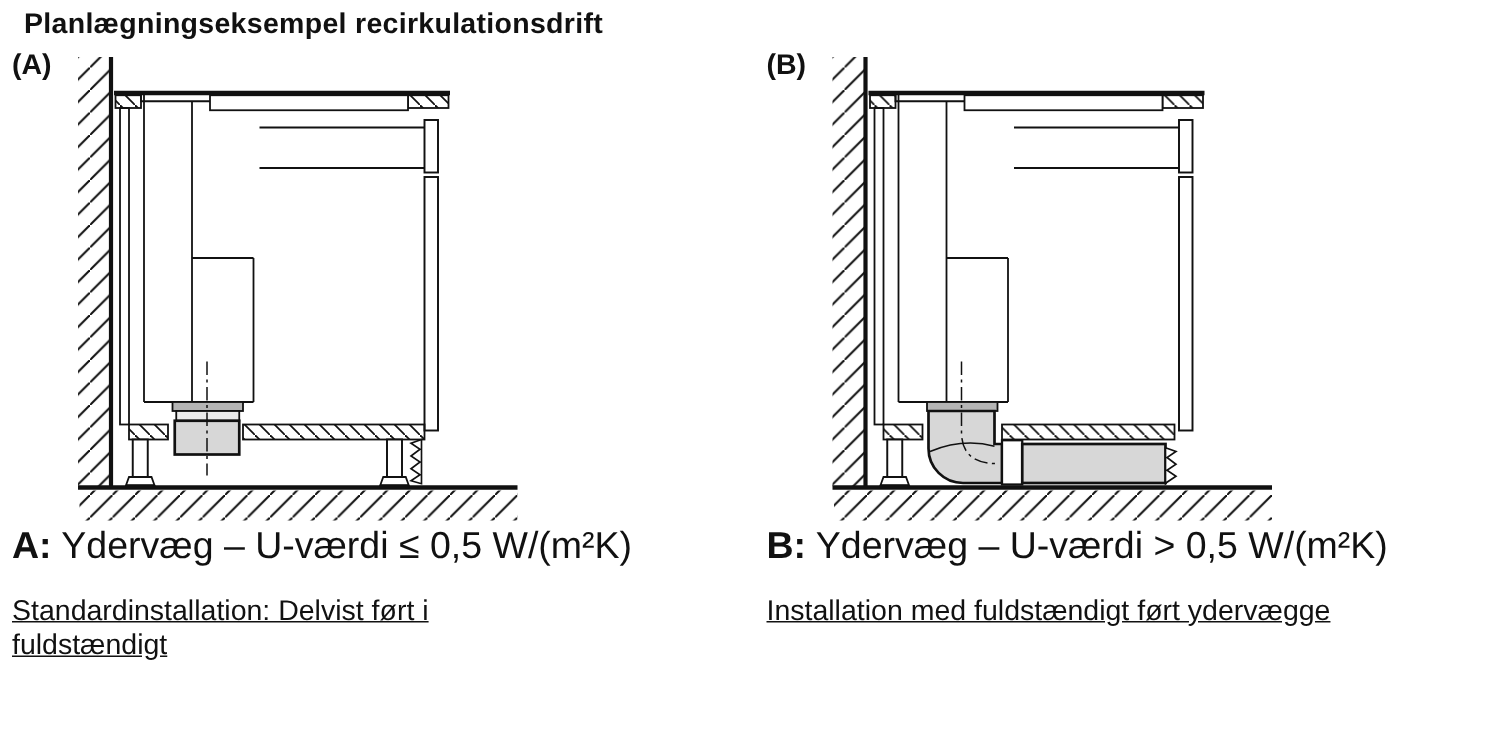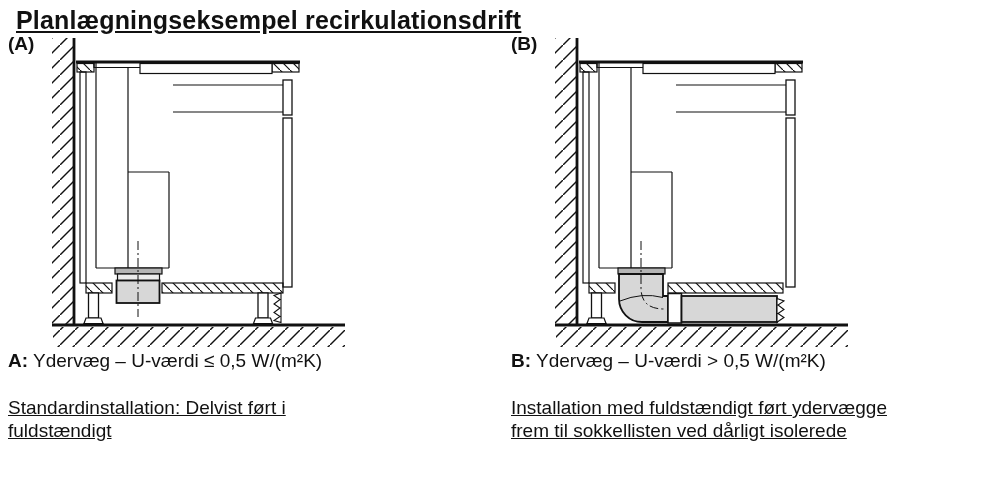--- a/index.html
+++ b/index.html
@@ -1,30 +1,30 @@
 <!DOCTYPE html>
 <html><head>
 <meta charset="utf-8">
 <style>
   html,body{margin:0;padding:0;background:#fff;}
   .page{
     position:relative;width:1000px;height:500px;background:#ffffff;overflow:hidden;
     font-family:"Liberation Sans", sans-serif;color:#111;
   }
   .title{
-    position:absolute;left:16px;top:6px;font-size:25px;font-weight:bold;letter-spacing:0.2px;text-decoration:underline;
+    position:absolute;left:16px;top:6px;font-size:19px;font-weight:bold;letter-spacing:0.2px;
   }
   .dia-label{
     position:absolute;top:33px;font-size:19px;font-weight:bold;
   }
   .label-a{left:8px;}
   .label-b{left:511px;}
   .diagram-svg{position:absolute;left:0;top:0;}
   .caption{
-    position:absolute;top:350px;font-size:19px;white-space:nowrap;
+    position:absolute;top:350px;font-size:25px;white-space:nowrap;
   }
   .cap-a{left:8px;}
   .cap-b{left:511px;}
   .caption b{font-weight:bold;}
   .desc{
     position:absolute;top:396px;font-size:19px;line-height:23px;text-decoration:underline;
   }
   .desc-a{left:8px;width:430px;}
   .desc-b{left:511px;width:450px;}
 </style>
@@ -121,16 +121,15 @@
     <b>B:</b>
     <span>Ydervæg – U-værdi &gt; 0,5 W/(m²K)</span>
   </div>
 
   <div class="desc desc-a">
     <div>Standardinstallation: Delvist ført i</div>
     <div>fuldstændigt</div>
   </div>
   <div class="desc desc-b">
     <div>Installation med fuldstændigt ført ydervægge</div>
-    <div>frem til sokkellisten ved dårligt isolerede</div>
   </div>
 
 </div>
 
 </body></html>

